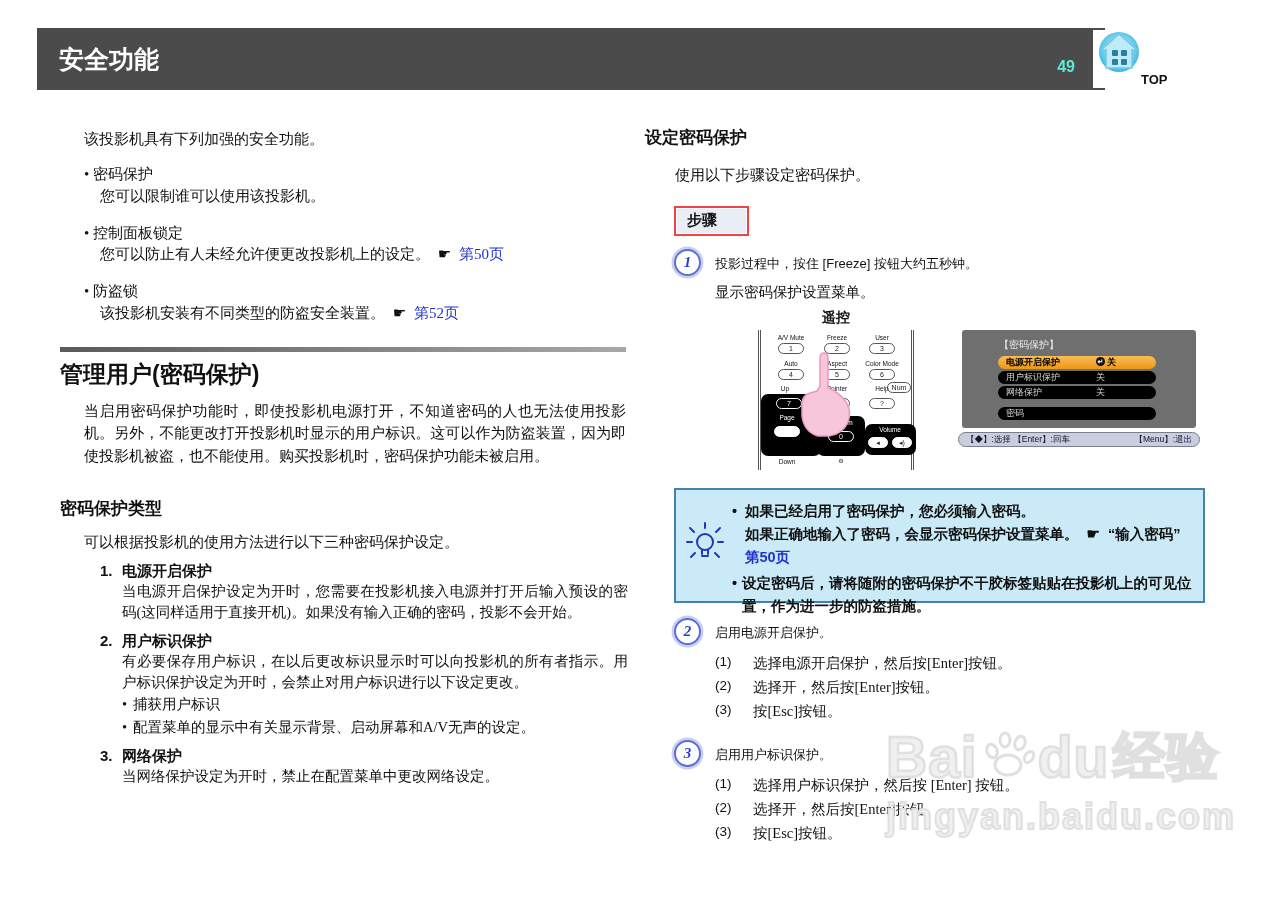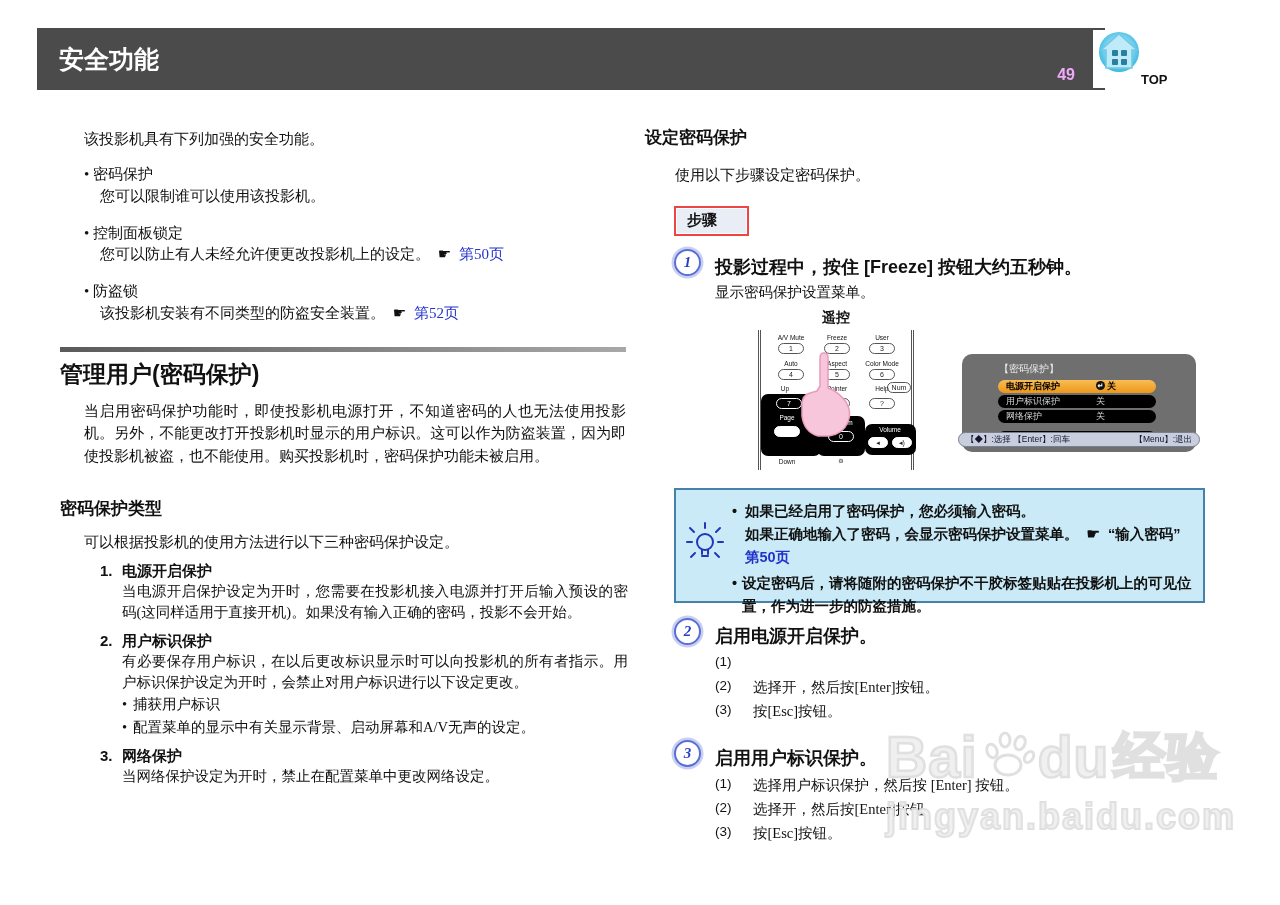--- a/index.html
+++ b/index.html
@@ -10,21 +10,21 @@
   }
 
   
   .header { position:absolute; left:37px; top:28px; width:1068px; height:62px; background:#4b4b4b; }
   .header-title { position:absolute; left:22px; top:0; height:62px; line-height:62px;
     color:#fff; font-size:25px; font-weight:bold; font-family:"Liberation Sans", sans-serif; }
   .top-box { position:absolute; left:1056px; top:2px; width:53px; height:58px; background:#fff;
     text-align:center; cursor:pointer; }
   .top-label { font-family:"Liberation Sans", sans-serif; font-weight:bold; font-size:13px; color:#111;
     position:absolute; bottom:1px; width:100%;padding-left:48px; }
-  .page-num { position:absolute; right:30px; top:16px; height:62px; line-height:62px; color:#f0abfc;
+  .page-num { position:absolute; right:30px; top:8px; height:62px; line-height:62px; color:#5eead4;
     font-size:16px; font-weight:bold; font-family:"Liberation Sans", sans-serif; }
 
   
   .col-left { position:absolute; left:60px; top:126px; width:566px; }
   .col-right { position:absolute; left:645px; top:126px; width:562px; }
   .blue-link { color:#2233cc; cursor:pointer; text-decoration:none; }
   .pointer-glyph { font-size:15px; color:#111; padding:0 4px; }
 
   .intro { margin:4px 0 0 24px; font-size:15px; }
   .feature { margin:15px 0 0 24px; font-size:15px; line-height:1.45; }
@@ -47,42 +47,42 @@
   .r-abs { position:absolute; }
   .r-intro { left:30px; top:40px; font-size:15px; }
   .proc-box { left:29px; top:80px; background:#e9edf6; border:2px solid #ef4444;
     box-shadow:inset 0 0 0 1px #ffffff; padding:3px 30px 4px 11px;
     font-family:"Liberation Sans", sans-serif; font-weight:bold; font-size:15px; }
 
   .step-circle { width:27px; height:27px; border-radius:50%; border:2px solid #5b6ed6;
     box-shadow:0 0 0 2.5px #c9cff0; background:#fff; color:#2b3fc4;
     font-family:"Liberation Serif", serif; font-style:italic; font-weight:bold; font-size:15px;
     display:flex; align-items:center; justify-content:center; }
-  .step-title { font-family:"Liberation Sans", sans-serif; font-weight:bold; font-size:18px; }
+  .step-title { font-family:"Liberation Sans", sans-serif; font-weight:normal; font-size:13px; }
   .step-sub { font-size:14.5px; }
   .substep { display:flex; font-size:14.5px; }
   .substep .sn { width:38px; font-family:"Liberation Sans", sans-serif; font-size:13.5px; }
 
   
   .remote-label { left:113px; top:183px; width:156px; text-align:center;
     font-family:"Liberation Sans", sans-serif; font-weight:bold; font-size:14px; }
   .remote { left:113px; top:204px; width:156px; height:140px; background:#fff;
     border-left:3px double #555; border-right:3px double #555;
     font-family:"Liberation Sans", sans-serif; }
   .rc-lab { position:absolute; font-size:6.5px; color:#111; text-align:center; width:44px; transform:translateX(-50%); }
   .rc-lab.onblack { color:#fff; }
   .rc-btn { position:absolute; width:26px; height:11px; border:1px solid #555; border-radius:6px;
     background:#fff; font-size:7px; line-height:9px; text-align:center; transform:translateX(-50%); color:#222; }
   .rc-btn.ghost { background:transparent; border-color:#fff; color:#fff; }
   .rc-btn.fill { background:#fff; border-color:#fff; color:#222; }
   .rc-black { position:absolute; background:#000; border-radius:7px; }
 
   
-  .osd { left:317px; top:204px; width:234px; height:98px; background:#6f6f6f; border-radius:10px;
-    font-family:"Liberation Sans", sans-serif;margin-top:24px; }
+  .osd { left:317px; top:204px; width:234px; height:98px; background:#6f6f6f; border-radius:3px;
+    font-family:"Liberation Sans", sans-serif; }
   .osd-title { position:absolute; left:37px; top:8px; font-size:10px; color:#ececec; }
   .osd-rows { position:absolute; left:36px; top:26px; width:158px; }
   .osd-row { position:relative; height:13px; border-radius:7px; margin-bottom:2px;
     font-size:9px; line-height:13px; color:#d6d6d6; background:#000; padding-left:8px; }
   .osd-row.sel { background:linear-gradient(#f8bd55,#ee9718); color:#000; font-weight:bold; }
   .osd-val { position:absolute; left:98px; top:0; }
   .osd-row.pwd { margin-top:8px; }
   .ret-ico { display:inline-block; width:9px; height:9px; border-radius:50%; background:#111; color:#fff;
     font-size:7px; line-height:9px; text-align:center; vertical-align:1px; margin-right:2px; }
   .osd-footer { left:313px; top:306px; width:242px; height:15px; background:#c9cede;
@@ -288,20 +288,21 @@
           <span class="bdot">•</span>
           <span>设定密码后，请将随附的密码保护不干胶标签贴贴在投影机上的可见位置，作为进一步的防盗措施。</span>
         </div>
       </div>
     </div>
 
     <div class="r-abs step-circle" style="left:29px; top:492px;">2</div>
     <div class="r-abs step-title" style="left:70px; top:498px;">启用电源开启保护。</div>
     <div class="r-abs substep" style="left:70px; top:528px;">
       <span class="sn">(1)</span>
+        <span>选择电源开启保护，然后按[Enter]按钮。</span>
       </div>
     <div class="r-abs substep" style="left:70px; top:552px;">
       <span class="sn">(2)</span>
         <span>选择开，然后按[Enter]按钮。</span>
       </div>
     <div class="r-abs substep" style="left:70px; top:576px;">
       <span class="sn">(3)</span>
         <span>按[Esc]按钮。</span>
       </div>
 

